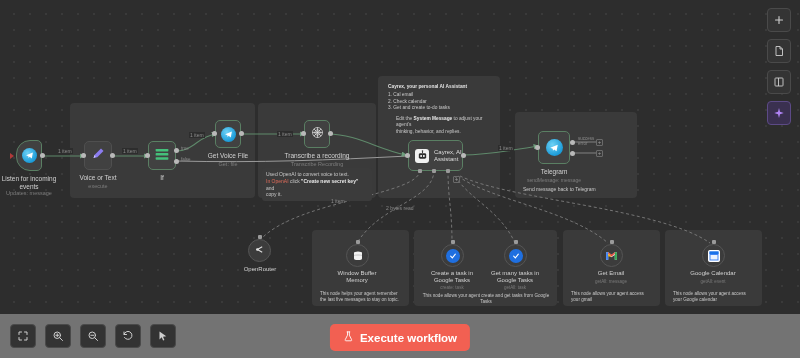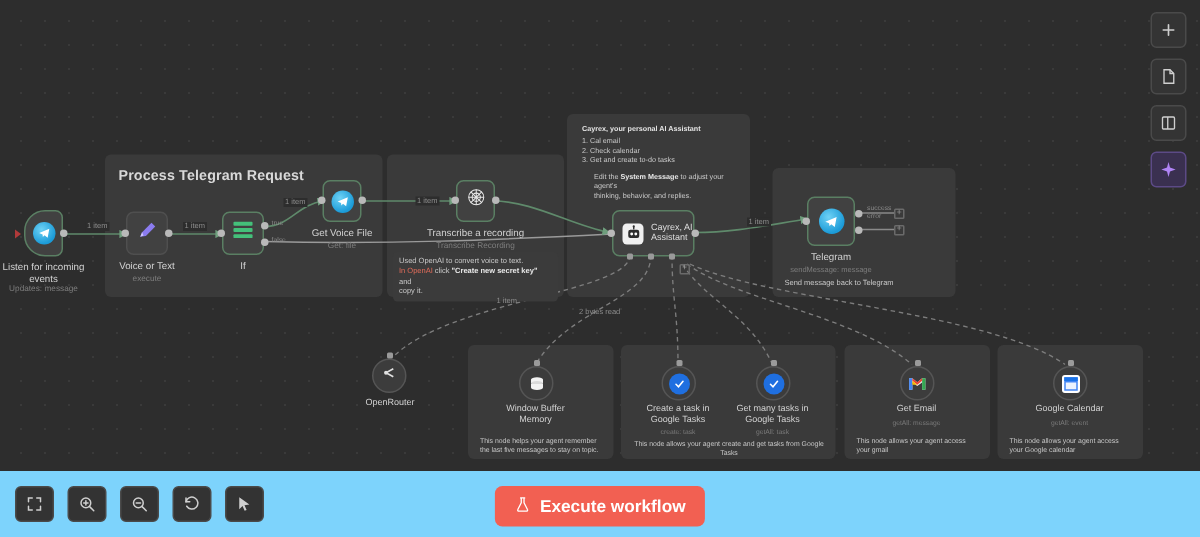--- a/index.html
+++ b/index.html
@@ -116,21 +116,21 @@
 
   .plus-box {
     position: absolute; width: 7px; height: 7px;
     border: 1px solid #6a6a6a; border-radius: 1px;
     color: #9a9a9a; font-size: 6px; line-height: 5px; text-align: center;
   }
 
   
   #bottom-bar {
     position: absolute; left: 0; bottom: 0; width: 800px; height: 44px;
-    background: #7dd3fc;
+    background: #737373;
     display: flex; align-items: center;
   }
   .tool-btn {
     width: 26px; height: 24px;
     border: 1px solid #4a4a4a; border-radius: 4px;
     background: #333;
     display: flex; align-items: center; justify-content: center;
     color: #cfcfcf;
   }
   #tool-group { display: flex; gap: 9px; margin-left: 10px; }
@@ -161,21 +161,20 @@
   .rail-btn.ai { border-color: #5c4a86; background: #3a3050; color: #b084f5; }
 </style>
 </head>
 <body>
 
 <div id="app">
 
   <div id="canvas">
 
     <div class="frame" style="left:70px; top:103px; width:185px; height:95px;"></div>
-    <div class="frame-title" style="left:79px; top:112px; font-size:9.5px;">Process Telegram Request</div>
 
     <div class="frame" style="left:258px; top:103px; width:118px; height:95px;"></div>
 
     <div class="frame" style="left:378px; top:76px; width:122px; height:122px;"></div>
 
     <div class="frame" style="left:515px; top:112px; width:122px; height:86px;"></div>
 
     <div class="frame" style="left:312px; top:230px; width:97px; height:76px;"></div>
     <div class="frame" style="left:414px; top:230px; width:143px; height:76px;"></div>
     <div class="frame" style="left:563px; top:230px; width:97px; height:76px;"></div>

